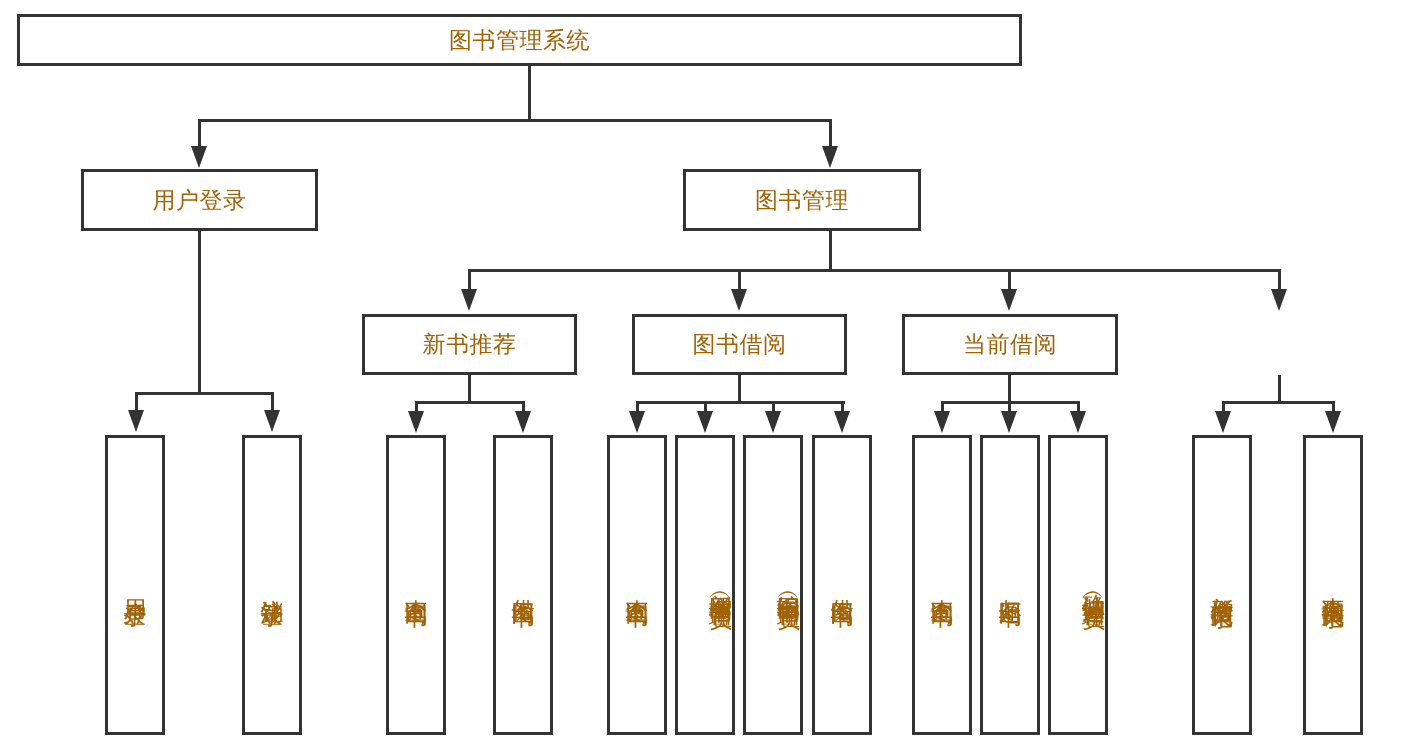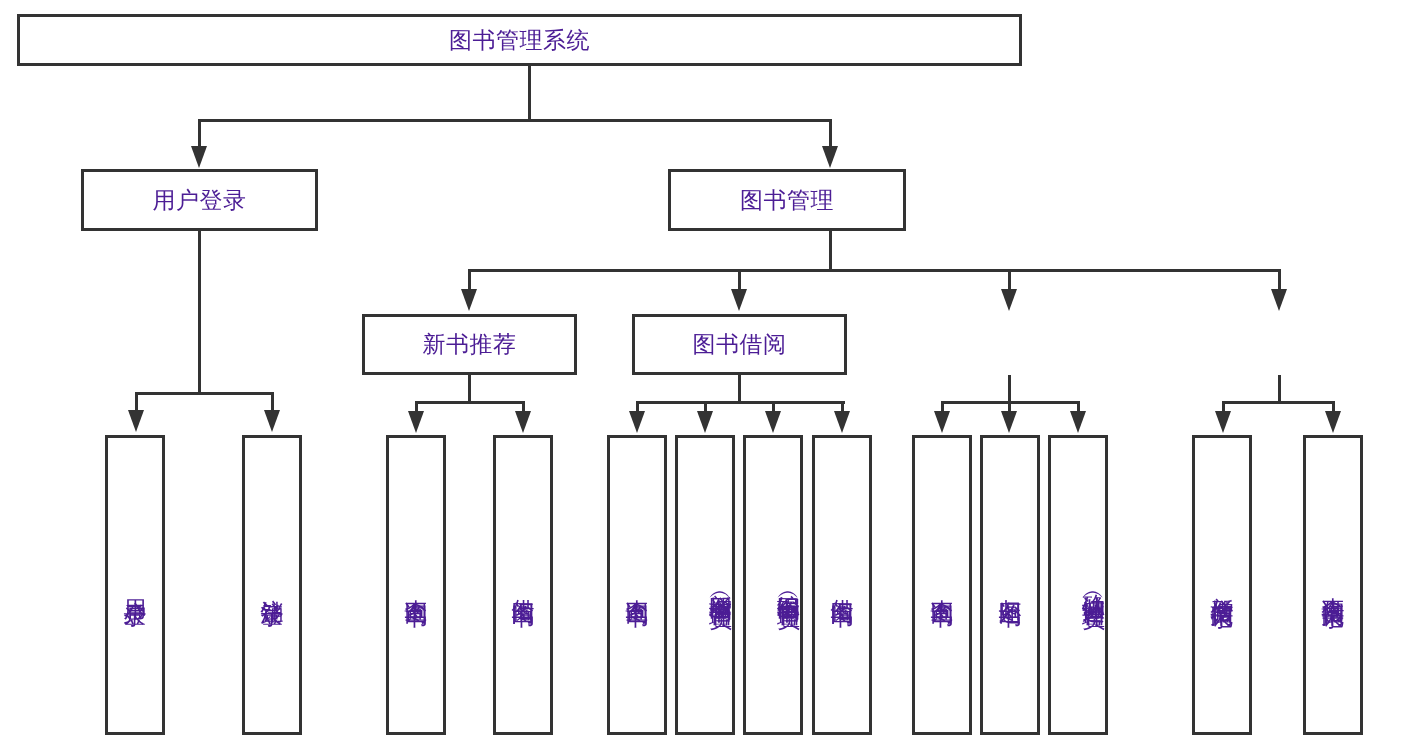--- a/index.html
+++ b/index.html
@@ -18,21 +18,21 @@
     overflow: hidden;
   }
   .node {
     position: absolute;
     box-sizing: border-box;
     border: 3px solid #333333;
     background: #ffffff;
     display: flex;
     align-items: center;
     justify-content: center;
-    color: #4c1d95;
+    color: #a16207;
   }
   .node.h {
     font-size: 23px;
     letter-spacing: 0.5px;
   }
   .node.v {
     writing-mode: vertical-rl;
     text-orientation: upright;
     font-size: 23px;
     letter-spacing: 2px;
@@ -82,21 +82,21 @@
   <div class="edge vline" style="left:528px; top:66px; width:3px; height:54px;"></div>
   <div class="edge hline" style="left:198px; top:119px; width:634px; height:3px;"></div>
   <div class="edge vline" style="left:198px; top:119px; width:3px; height:31px;"></div>
   <div class="arrow" style="left:191px; top:146px;"></div>
   <div class="edge vline" style="left:829px; top:119px; width:3px; height:31px;"></div>
   <div class="arrow" style="left:822px; top:146px;"></div>
 
   <div class="node h" style="left:81px; top:169px; width:237px; height:62px;">
     <span>用户登录</span>
   </div>
-  <div class="node h" style="left:668px; top:169px; width:238px; height:62px;">
+  <div class="node h" style="left:683px; top:169px; width:238px; height:62px;">
     <span>图书管理</span>
   </div>
 
   <div class="edge vline" style="left:198px; top:231px; width:3px; height:163px;"></div>
   <div class="edge hline" style="left:135px; top:392px; width:139px; height:3px;"></div>
   <div class="edge vline" style="left:135px; top:392px; width:3px; height:21px;"></div>
   <div class="arrow" style="left:128px; top:410px;"></div>
   <div class="edge vline" style="left:271px; top:392px; width:3px; height:21px;"></div>
   <div class="arrow" style="left:264px; top:410px;"></div>
 
@@ -110,20 +110,23 @@
   <div class="arrow" style="left:1001px; top:289px;"></div>
   <div class="edge vline" style="left:1278px; top:269px; width:3px; height:23px;"></div>
   <div class="arrow" style="left:1271px; top:289px;"></div>
 
   <div class="node h" style="left:632px; top:314px; width:215px; height:61px;">
     <span>图书借阅</span>
   </div>
   <div class="node h" style="left:362px; top:314px; width:215px; height:61px;">
     <span>新书推荐</span>
   </div>
+  <div class="node h" style="left:902px; top:314px; width:216px; height:61px;">
+    <span>当前借阅</span>
+  </div>
 
   <div class="edge vline" style="left:468px; top:375px; width:3px; height:28px;"></div>
   <div class="edge hline" style="left:415px; top:401px; width:110px; height:3px;"></div>
   <div class="edge vline" style="left:415px; top:401px; width:3px; height:13px;"></div>
   <div class="arrow" style="left:408px; top:411px;"></div>
   <div class="edge vline" style="left:522px; top:401px; width:3px; height:13px;"></div>
   <div class="arrow" style="left:515px; top:411px;"></div>
 
   <div class="edge vline" style="left:738px; top:375px; width:3px; height:28px;"></div>
   <div class="edge hline" style="left:636px; top:401px; width:209px; height:3px;"></div>

